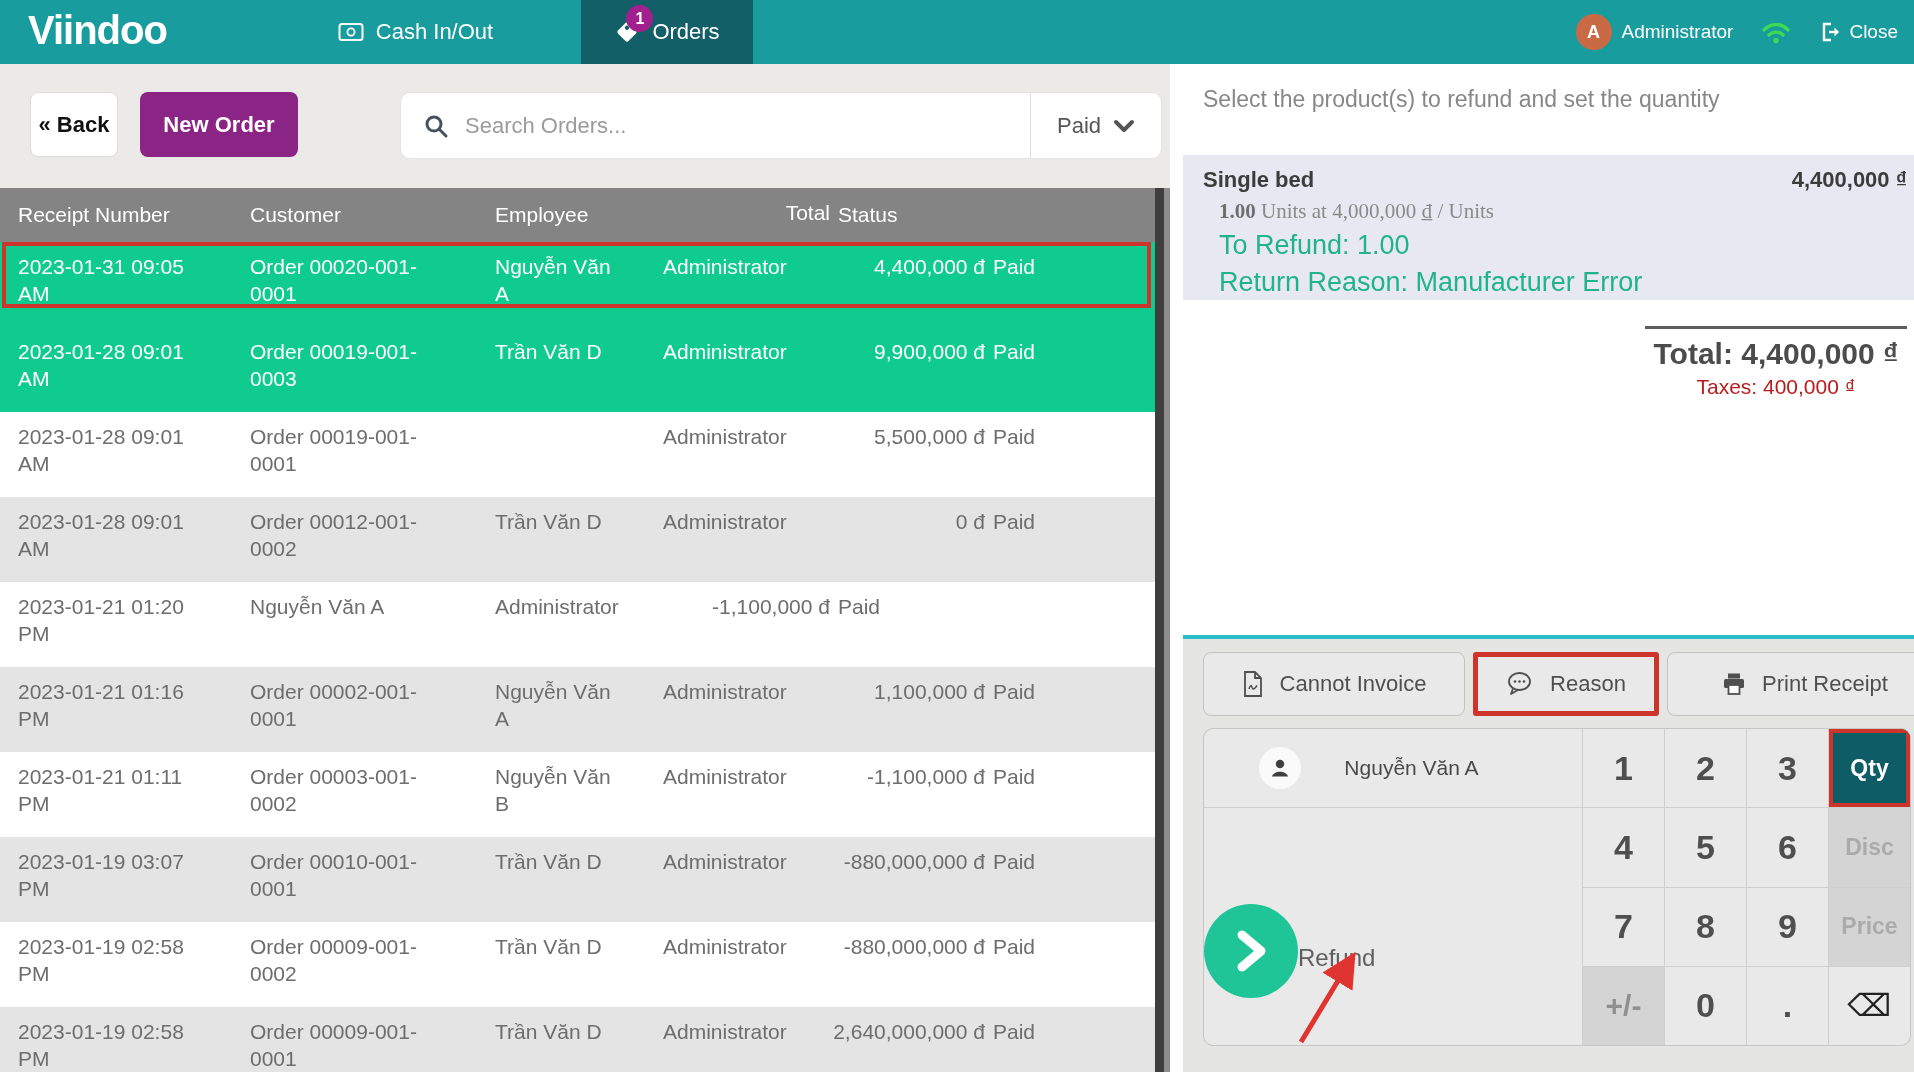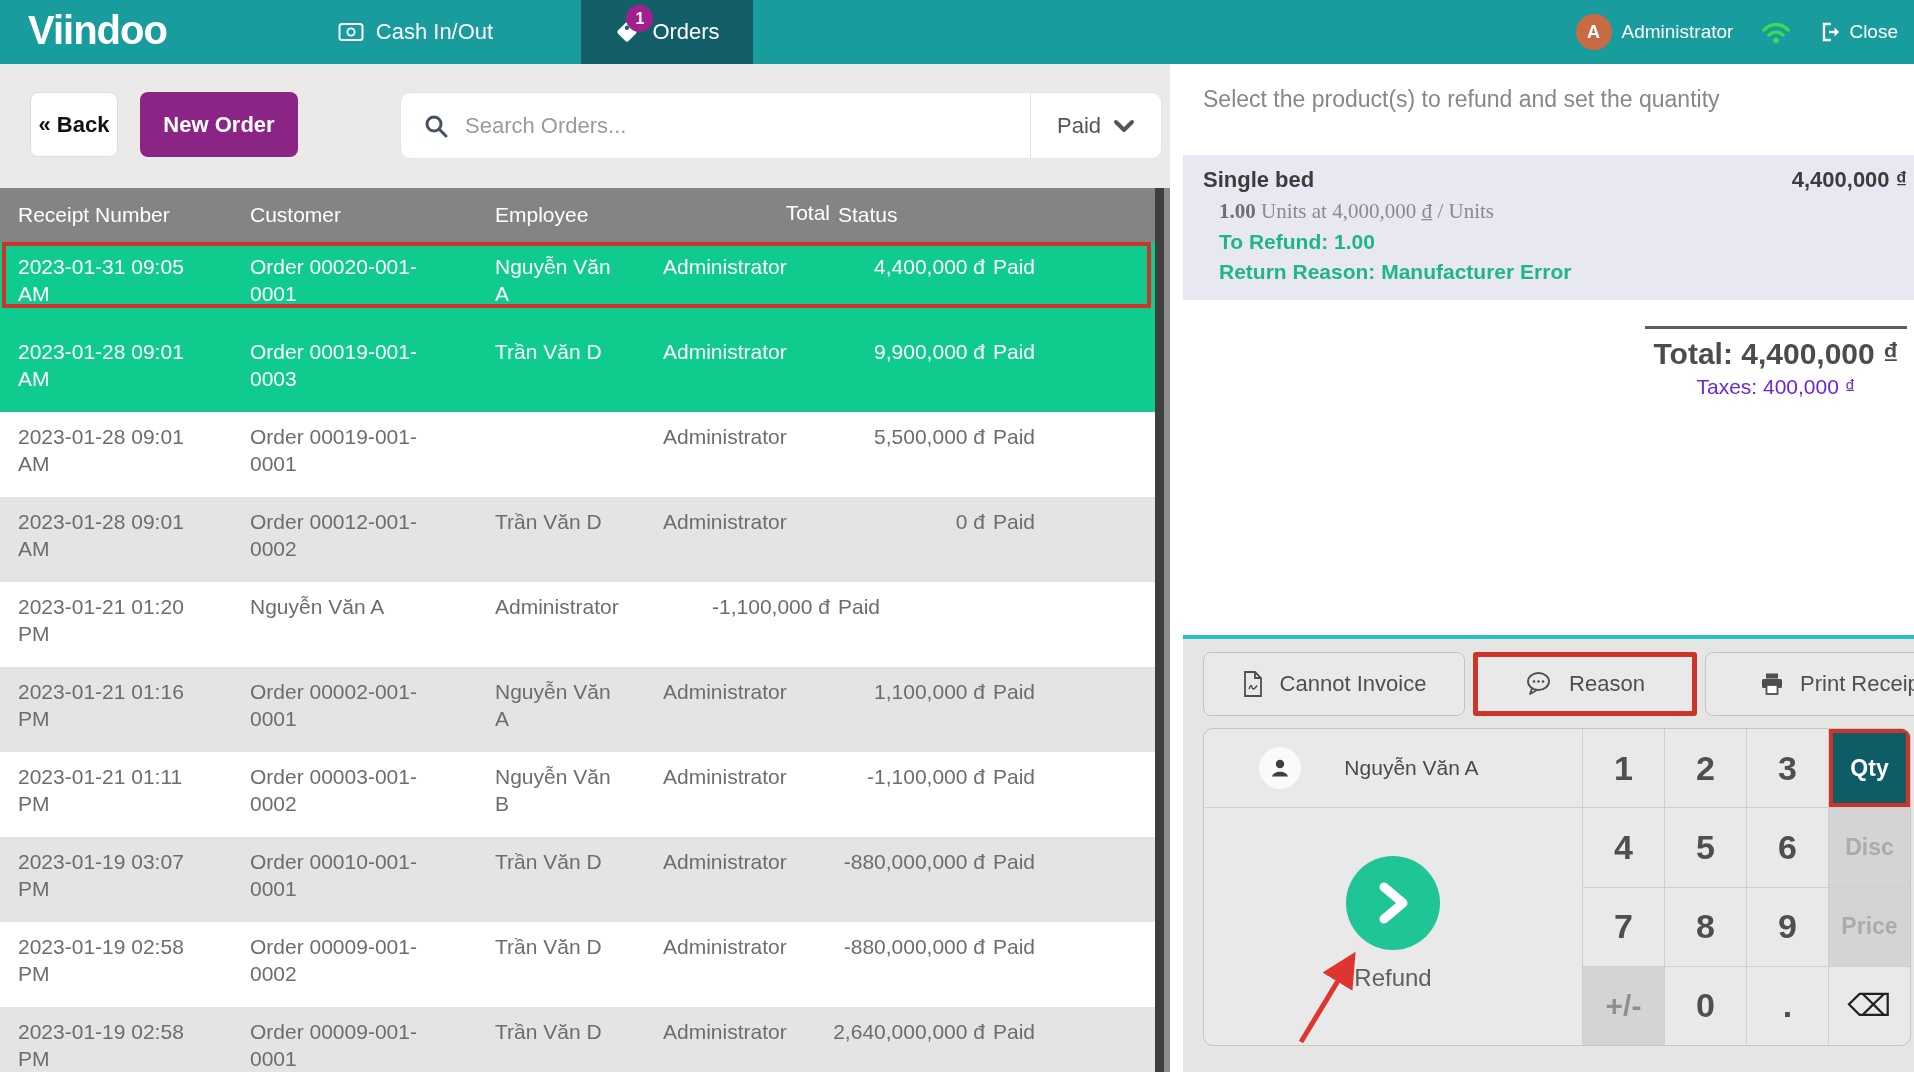--- a/index.html
+++ b/index.html
@@ -59,42 +59,42 @@
   .vscroll .thumb{position:absolute;left:0;top:0;width:9px;height:100%;background:#3e3e3e;}
 
   
   .right-panel{position:absolute;top:64px;left:1170px;width:744px;height:1008px;background:#fff;margin-left:13px;}
   .instruction{position:absolute;top:22px;left:20px;font-size:23px;color:#878787;}
   .product{position:absolute;top:91px;left:0;width:100%;height:145px;background:#e8e8f2;box-sizing:border-box;
            padding:12px 20px 0 20px;cursor:pointer;}
   .p-line1{display:flex;justify-content:space-between;font-size:22px;font-weight:bold;color:#3c3c3c;}
   .p-line2{margin:6px 0 0 16px;font-size:21px;color:#8a8a8a;font-family:Liberation Serif, serif;}
   .p-line2 b{color:#6f6f6f;}
-  .p-green{margin:6px 0 0 16px;font-size:21px;font-weight:bold;color:var(--accent-green-text);}
+  .p-green{margin:6px 0 0 16px;font-size:27px;font-weight:normal;color:var(--accent-green-text);}
   .totals{position:absolute;top:262px;right:20px;width:262px;text-align:center;}
   .totals .rule{border-top:3px solid #5e5e5e;margin-bottom:8px;}
   .total-line{font-size:30px;font-weight:bold;color:#4c4c4c;}
-  .taxes-line{margin-top:4px;font-size:21px;color:#6d28d9;}
+  .taxes-line{margin-top:4px;font-size:21px;color:#b91c1c;}
   .teal-divider{position:absolute;top:571px;left:0;width:100%;height:4px;background:var(--divider-teal);}
   .rp-bottom{position:absolute;top:575px;left:0;width:100%;height:433px;background:#e5e5e3;}
   .actions{position:absolute;top:13px;left:20px;display:flex;gap:8px;}
   .action-btn{height:64px;background:#e9e9e9;border:1px solid #c3c3c3;border-radius:8px;display:flex;align-items:center;
               justify-content:center;gap:16px;font-size:22px;color:#4f4f4f;box-sizing:border-box;cursor:pointer;}
   .a-cannot{width:262px;}
-  .a-reason{width:224px;border:5px solid var(--annotation-red);border-radius:3px;}
+  .a-reason{width:186px;border:5px solid var(--annotation-red);border-radius:3px;}
   .a-print{width:276px;text-align:center;}
 
   .pad-container{position:absolute;top:89px;left:20px;width:708px;height:318px;border:1px solid #c6c6c6;border-radius:10px;
                  overflow:hidden;display:grid;grid-template-columns:378px repeat(4,1fr);grid-template-rows:repeat(4,1fr);
                  gap:1px;background:#cfcfcf;box-sizing:border-box;}
   .customer-cell{grid-area:1/1/2/2;background:#e9e9e9;display:flex;align-items:center;cursor:pointer;}
   .cust-icon{width:42px;height:42px;border-radius:50%;background:#fafafa;margin-left:55px;
              display:flex;align-items:center;justify-content:center;}
   .cust-name{flex:1;text-align:center;font-size:21px;color:#4a4a4a;margin-right:60px;}
-  .refund-area{grid-area:2/1/5/2;background:#e9e9e9;display:flex;flex-direction:column;align-items:center;padding-top:48px;}
+  .refund-area{grid-area:2/1/5/2;background:#e9e9e9;display:flex;align-items:center;padding-top:48px;}
   .refund-btn{width:94px;height:94px;border-radius:50%;background:var(--refund-green);display:flex;align-items:center;
               justify-content:center;cursor:pointer;}
   .refund-label{margin-top:14px;font-size:24px;color:#5f5f5f;}
   .key{background:#e9e9e9;display:flex;align-items:center;justify-content:center;font-size:34px;font-weight:bold;
        color:#4f4f4f;cursor:pointer;}
   .key.active{background:var(--keypad-active-teal);color:#fff;font-size:23px;border:4px solid var(--annotation-red);}
   .key.disabled{background:#d4d4d4;color:#ababab;font-size:23px;font-weight:600;}
   .key.muted{background:#d4d4d4;color:#8f8f8f;font-size:30px;font-weight:600;}
   .key.icon-key{font-size:31px;font-weight:normal;color:#222;}
   .arrow-annotation{position:absolute;left:100px;top:870px;pointer-events:none;}

